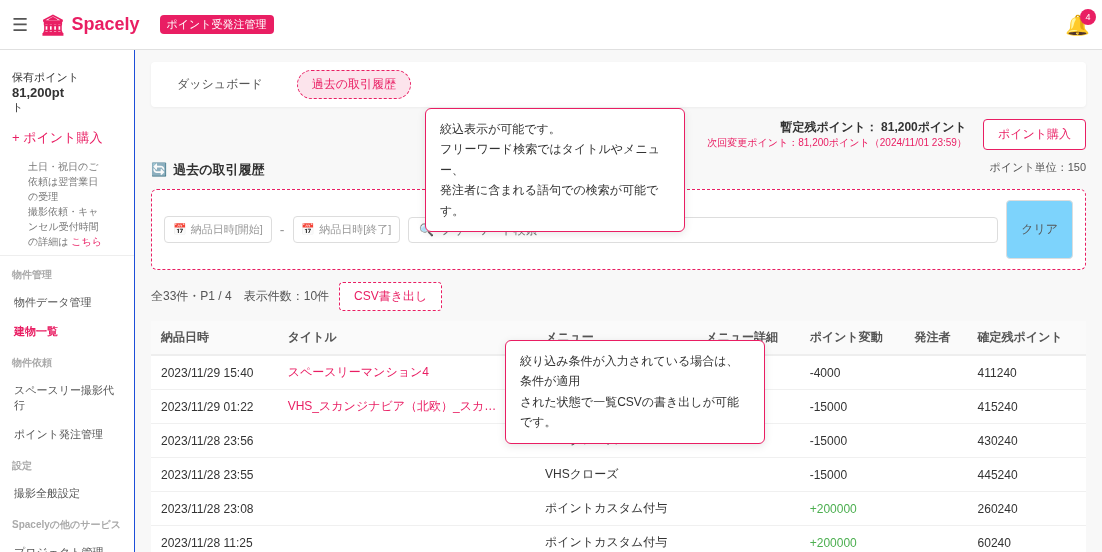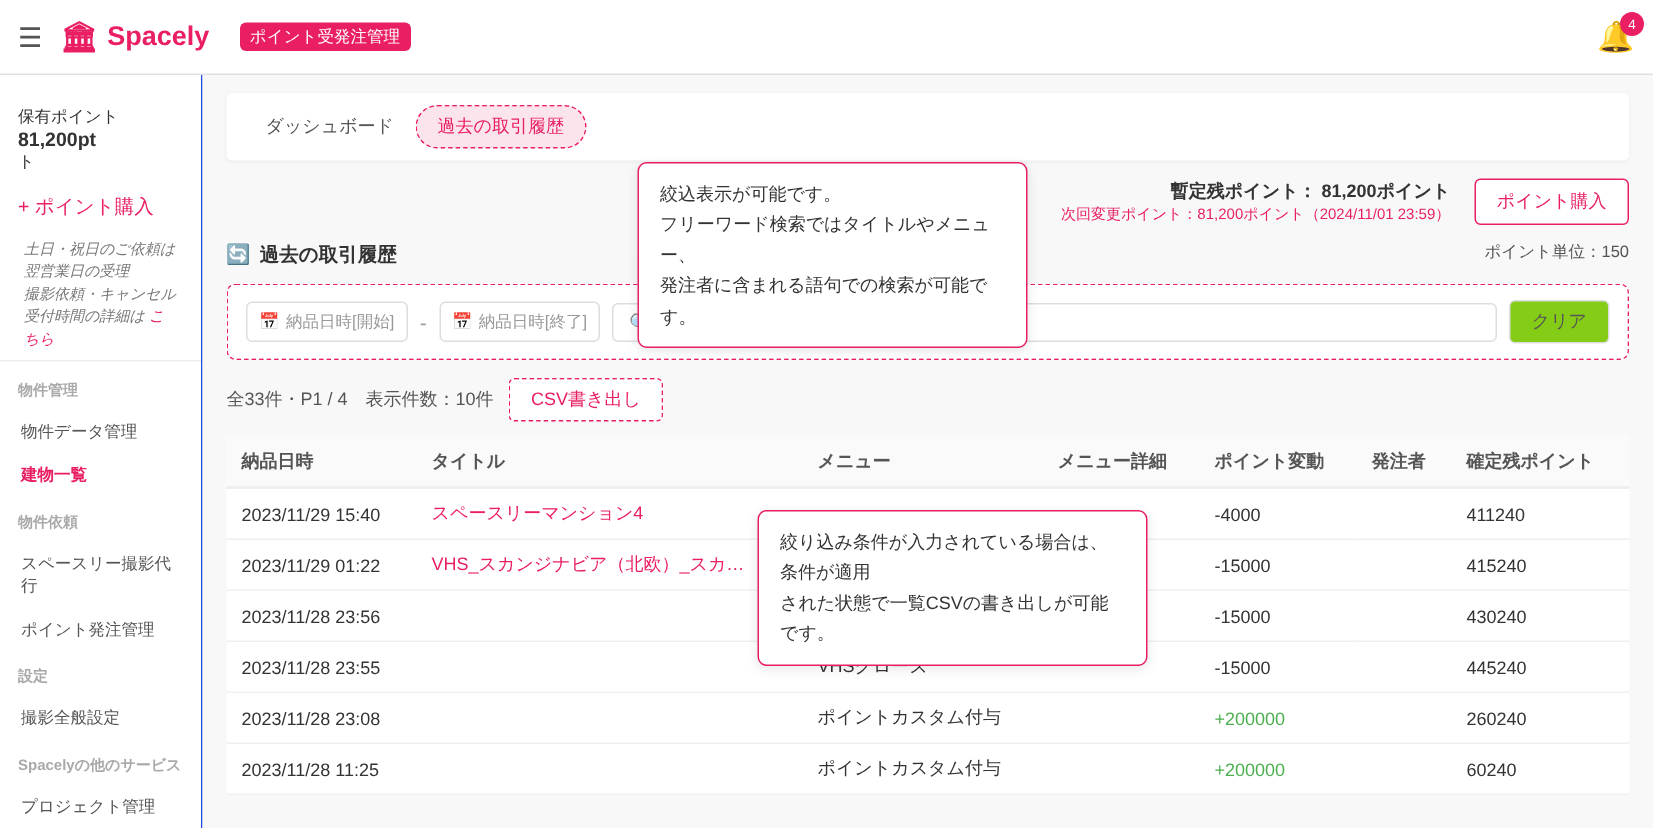--- a/index.html
+++ b/index.html
@@ -18,31 +18,31 @@
     .header-bell { position: relative; font-size: 20px; color: #555; cursor: pointer; }
     .header-bell-count { position: absolute; top: -4px; right: -6px; background: #e91e63; color: #fff; font-size: 9px; border-radius: 50%; width: 16px; height: 16px; display: flex; align-items: center; justify-content: center; }
 
     
     .main { display: flex; flex: 1; overflow: hidden; }
 
     
     .sidebar { width: 135px; background: #fff; border-right: 1px solid #1d4ed8; padding: 12px 0; overflow-y: auto; flex-shrink: 0; }
     .sidebar-points { padding: 8px 12px; font-size: 11px; color: #333; }
     .sidebar-add-btn { display: block; margin: 6px 12px; text-align: center; color: #e91e63; font-size: 13px; cursor: pointer; border: none; background: none; }
-    .sidebar-note { padding: 6px 16px; font-size: 10px; color: #777; line-height: 1.5; border-bottom: 1px solid #eee; margin-bottom: 6px; font-style: italic; }
+    .sidebar-note { padding: 6px 28px; font-size: 10px; color: #777; line-height: 1.5; border-bottom: 1px solid #eee; margin-bottom: 6px; }
     .sidebar-note a { color: #e91e63; }
     .sidebar-section { padding: 6px 12px; font-size: 10px; color: #aaa; font-weight: bold; margin-top: 4px; }
     .sidebar-item { padding: 7px 14px; font-size: 11px; color: #555; cursor: pointer; }
     .sidebar-item.active { color: #e91e63; font-weight: bold; }
 
     
     .content { flex: 1; padding: 12px 16px; overflow-y: auto; background: #f8f8f8; position: relative; }
 
     
-    .tab-bar { display: flex; align-items: center; gap: 0; margin-bottom: 12px; background: #fff; border-radius: 4px; padding: 8px 12px; box-shadow: 0 1px 3px rgba(0,0,0,0.05); }
+    .tab-bar { display: flex; align-items: center; gap: 20px; margin-bottom: 12px; background: #fff; border-radius: 4px; padding: 8px 12px; box-shadow: 0 1px 3px rgba(0,0,0,0.05); }
     .tab-item { padding: 5px 14px; border-radius: 20px; font-size: 12px; cursor: pointer; color: #555; }
     .tab-item.active { background: #fce4ec; color: #e91e63; border: 1.5px dashed #e91e63; }
 
     
     .points-bar { display: flex; align-items: flex-start; justify-content: flex-end; gap: 16px; margin-bottom: 10px; }
     .points-info { text-align: right; font-size: 11px; }
     .points-info-main { color: #333; font-size: 12px; }
     .points-info-main span { font-weight: bold; }
     .points-info-sub { font-size: 10px; color: #e91e63; }
     .points-purchase-btn { background: #fff; border: 1.5px solid #e91e63; color: #e91e63; padding: 6px 14px; border-radius: 4px; font-size: 12px; cursor: pointer; white-space: nowrap; }
@@ -50,21 +50,21 @@
     
     .section-title { font-size: 13px; font-weight: bold; color: #333; margin-bottom: 10px; display: flex; align-items: center; gap: 6px; }
 
     
     .search-bar { display: flex; align-items: center; gap: 8px; margin-bottom: 12px; border: 1.5px dashed #e91e63; border-radius: 6px; padding: 10px 12px; background: #fff; }
     .date-input { display: flex; align-items: center; gap: 4px; border: 1px solid #ddd; border-radius: 4px; padding: 5px 8px; font-size: 11px; color: #999; background: #fff; cursor: pointer; }
     .date-sep { color: #999; font-size: 14px; }
     .search-input-wrap { flex: 1; display: flex; align-items: center; border: 1px solid #ddd; border-radius: 4px; padding: 5px 10px; background: #fff; gap: 6px; }
     .search-input { border: none; outline: none; font-size: 12px; width: 100%; color: #999; }
     .search-icon { color: #aaa; }
-    .clear-btn { border: 1px solid #ddd; background: #84cc16; padding: 5px 14px; border-radius: 4px; font-size: 12px; cursor: pointer; color: #555; }
+    .clear-btn { border: 1px solid #ddd; background: #7dd3fc; padding: 20px 14px; border-radius: 4px; font-size: 12px; cursor: pointer; color: #555; }
 
     
     .table-controls { display: flex; align-items: center; gap: 10px; margin-bottom: 10px; }
     .record-count { font-size: 12px; color: #555; }
     .csv-btn { background: #fff; border: 1.5px dashed #e91e63; color: #e91e63; padding: 5px 14px; border-radius: 4px; font-size: 12px; cursor: pointer; }
 
     
     .data-table { width: 100%; border-collapse: collapse; background: #fff; font-size: 12px; }
     .data-table th { background: #fafafa; border-bottom: 2px solid #eee; padding: 8px 10px; text-align: left; color: #555; font-weight: bold; white-space: nowrap; }
     .data-table td { border-bottom: 1px solid #f0f0f0; padding: 8px 10px; color: #333; }

